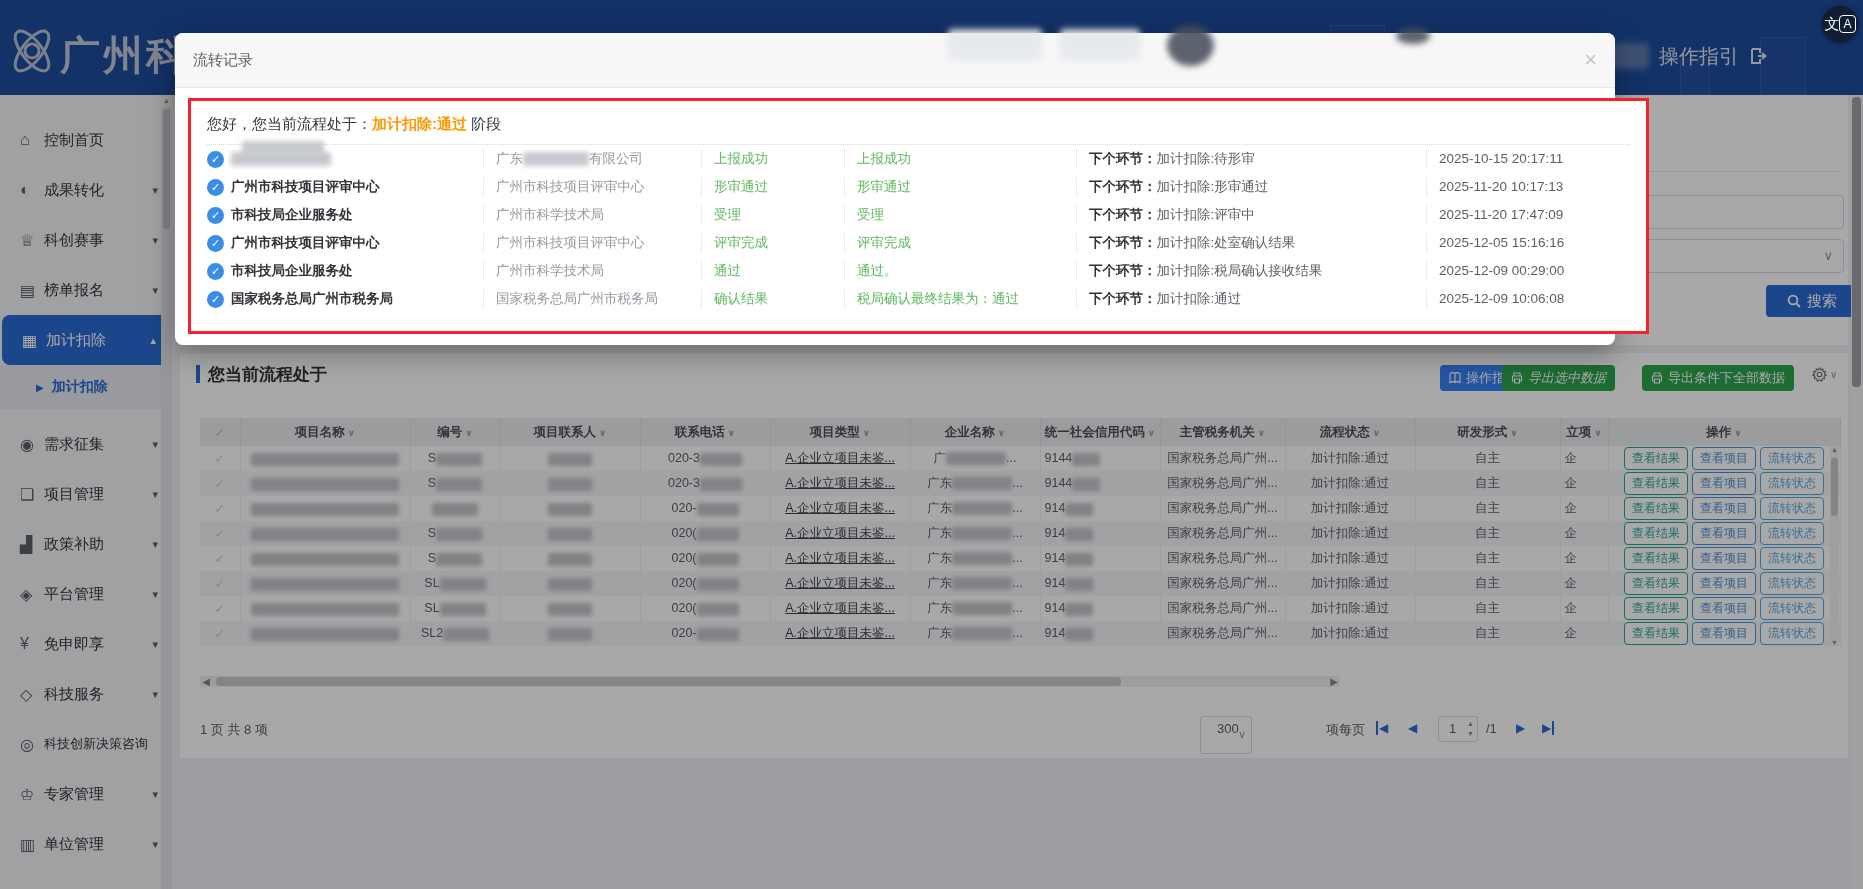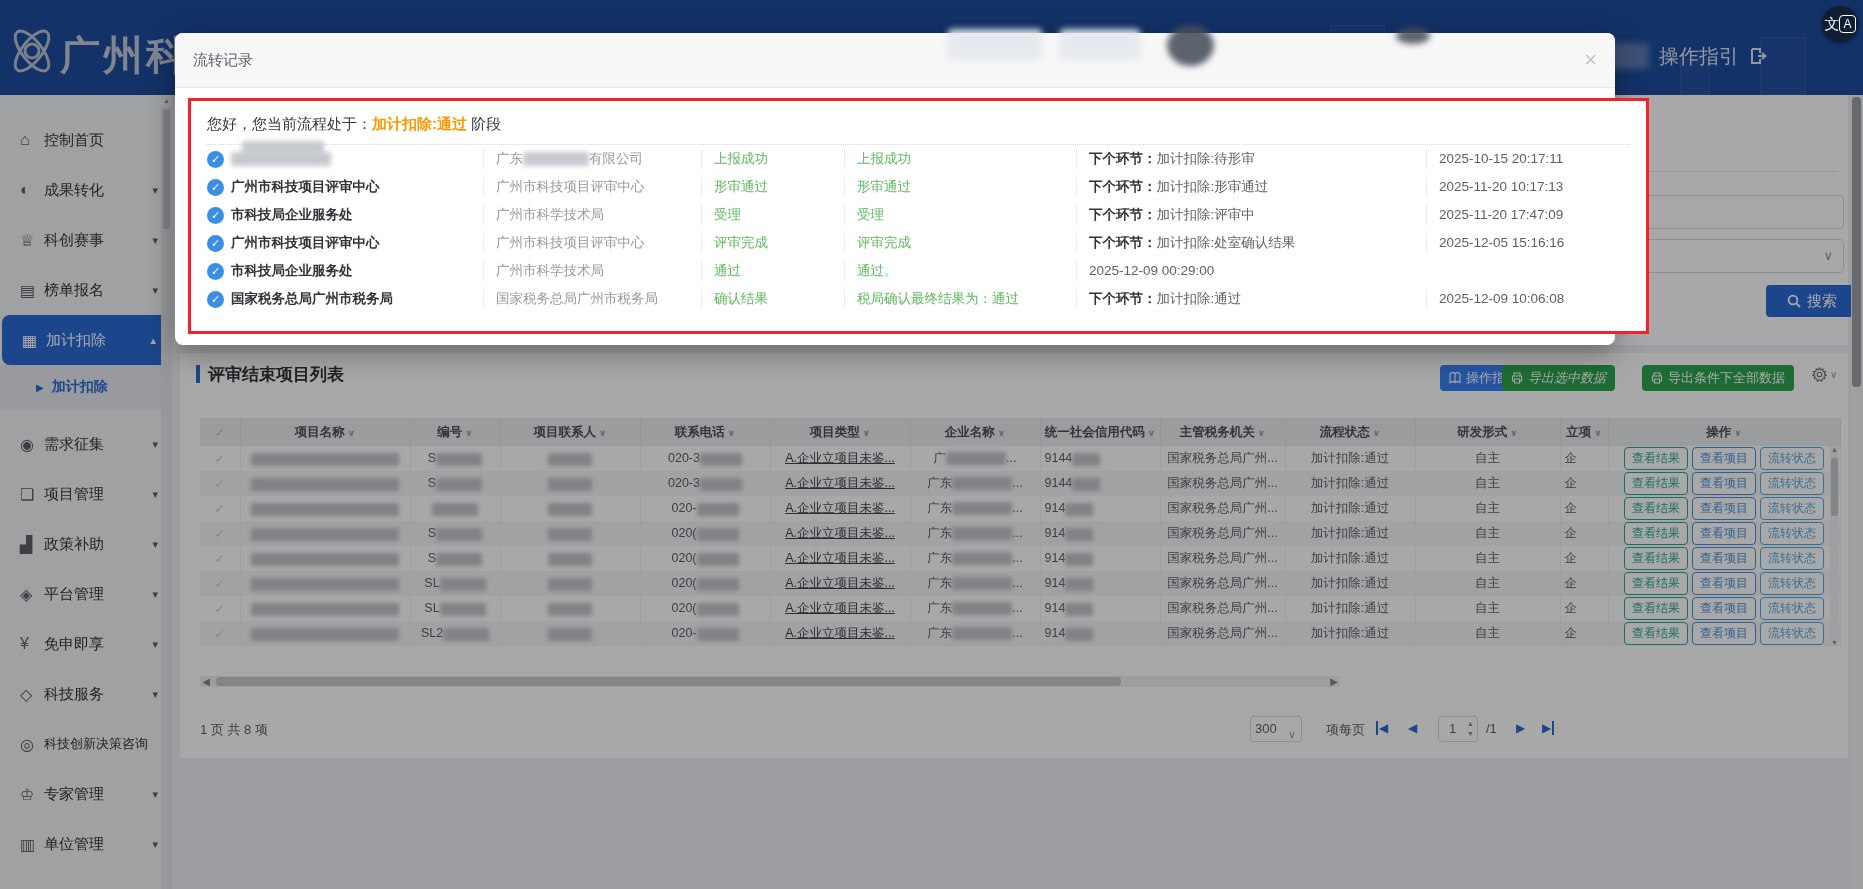--- a/index.html
+++ b/index.html
@@ -68,21 +68,21 @@
   .mb-lblue { color:#53a8e2; border:1px solid #53a8e2; }
   .tv-scroll { position:absolute; left:1650px; top:93px; width:9px; height:200px; background:#f1f2f4; }
   .tv-scroll .a { position:absolute; left:0; width:9px; font-size:7px; color:#8a8d92; text-align:center; }
   .tv-scroll .thumb { position:absolute; left:1px; top:12px; width:7px; height:58px; background:#c6c8cc; border-radius:3px; }
   .h-scroll { position:absolute; left:20px; top:323px; width:1140px; height:11px; background:#eff0f2; display:flex; align-items:center; }
   .h-scroll .arr { width:12px; color:#85888e; font-size:10px; text-align:center; flex:none; cursor:pointer; }
   .h-scroll .track { position:relative; flex:1; height:100%; }
   .h-scroll .thumb { position:absolute; left:4px; top:1px; height:9px; width:905px; background:#c6c8cc; border-radius:4px; }
   .pager { position:absolute; left:0; right:8px; top:360px; height:32px; font-size:13px; color:#5b5f66; }
   .pg-info { position:absolute; left:20px; top:8px; }
-  .pg-size { position:absolute; left:1070px; top:3px; width:52px; height:26px; border:1px solid #d7dae0; border-radius:3px; background:#fff; font-size:13px; line-height:24px; padding-left:4px; cursor:pointer; }
+  .pg-size { position:absolute; left:1020px; top:3px; width:52px; height:38px; border:1px solid #d7dae0; border-radius:3px; background:#fff; font-size:13px; line-height:24px; padding-left:16px; cursor:pointer; }
   .pg-size .sel-chev { top:5px; right:5px; font-size:11px; }
   .pg-per { position:absolute; left:1146px; top:8px; }
   .pg-btn { position:absolute; top:4px; color:#2b6bd4; font-size:12px; cursor:pointer; line-height:22px; }
   .pg-btn .barl { border-left:2px solid #2b6bd4; padding-left:1px; }
   .pg-btn .barr { border-right:2px solid #2b6bd4; padding-right:1px; }
   .pg-input { position:absolute; left:1258px; top:3px; width:40px; height:26px; border:1px solid #d7dae0; border-radius:3px; background:#fff; line-height:24px; padding-left:10px; }
   .pg-input .spin { position:absolute; right:3px; top:2px; display:flex; flex-direction:column; font-size:7px; color:#8a8d92; line-height:10px; }
   .pg-total { position:absolute; left:1306px; top:8px; }
   
   .page-scroll { position:absolute; right:0; top:95px; width:12px; height:794px; background:#f2f3f5; z-index:1; }
@@ -247,21 +247,21 @@
       <svg width="14" height="14" viewBox="0 0 14 14">
           <circle cx="6" cy="6" r="4.4" fill="none" stroke="#fff" stroke-width="1.8"></circle>
           <path d="M9.4 9.4 L13 13" stroke="#fff" stroke-width="1.8"></path>
         </svg>
       <span>搜索</span>
     </button>
   </div>
 
   <div class="card list-card">
     <div class="list-title-bar"></div>
-    <div class="list-title">评审结束项目列表</div>
+    <div class="list-title">您当前流程处于</div>
 
     <button class="tool-btn tb-guide">
       <svg width="12" height="12" viewBox="0 0 12 12">
           <path d="M1 1.5 C3 .5 5 .5 6 1.5 C7 .5 9 .5 11 1.5 V10.5 C9 9.5 7 9.5 6 10.5 C5 9.5 3 9.5 1 10.5 Z M6 1.5 V10.5" fill="none" stroke="#fff" stroke-width="1.1"></path>
         </svg>
       <span>操作指引</span>
     </button>
     <button class="tool-btn tb-exp1">
       <svg width="12" height="12" viewBox="0 0 12 12">
           <path d="M3 4 V1 h6 v3 M1.5 4 h9 v5 h-2 M3.5 7 h5 v4 h-5 z M3.5 9 h-2 v-5" fill="none" stroke="#fff" stroke-width="1.1"></path>
@@ -537,20 +537,21 @@
             <div class="mc6">2025-12-05 15:16:16</div>
           </div>
           <div class="mr">
             <div class="mc1">
               <span class="chk">✓</span>
               <span class="org">市科技局企业服务处</span>
             </div>
             <div class="mc2">广州市科学技术局</div>
             <div class="mc3">通过</div>
             <div class="mc4">通过。</div>
+            <div class="mc5"><b>下个环节：</b>加计扣除:税局确认接收结果</div>
             <div class="mc6">2025-12-09 00:29:00</div>
           </div>
           <div class="mr">
             <div class="mc1">
               <span class="chk">✓</span>
               <span class="org">国家税务总局广州市税务局</span>
             </div>
             <div class="mc2">国家税务总局广州市税务局</div>
             <div class="mc3">确认结果</div>
             <div class="mc4">税局确认最终结果为：通过</div>

